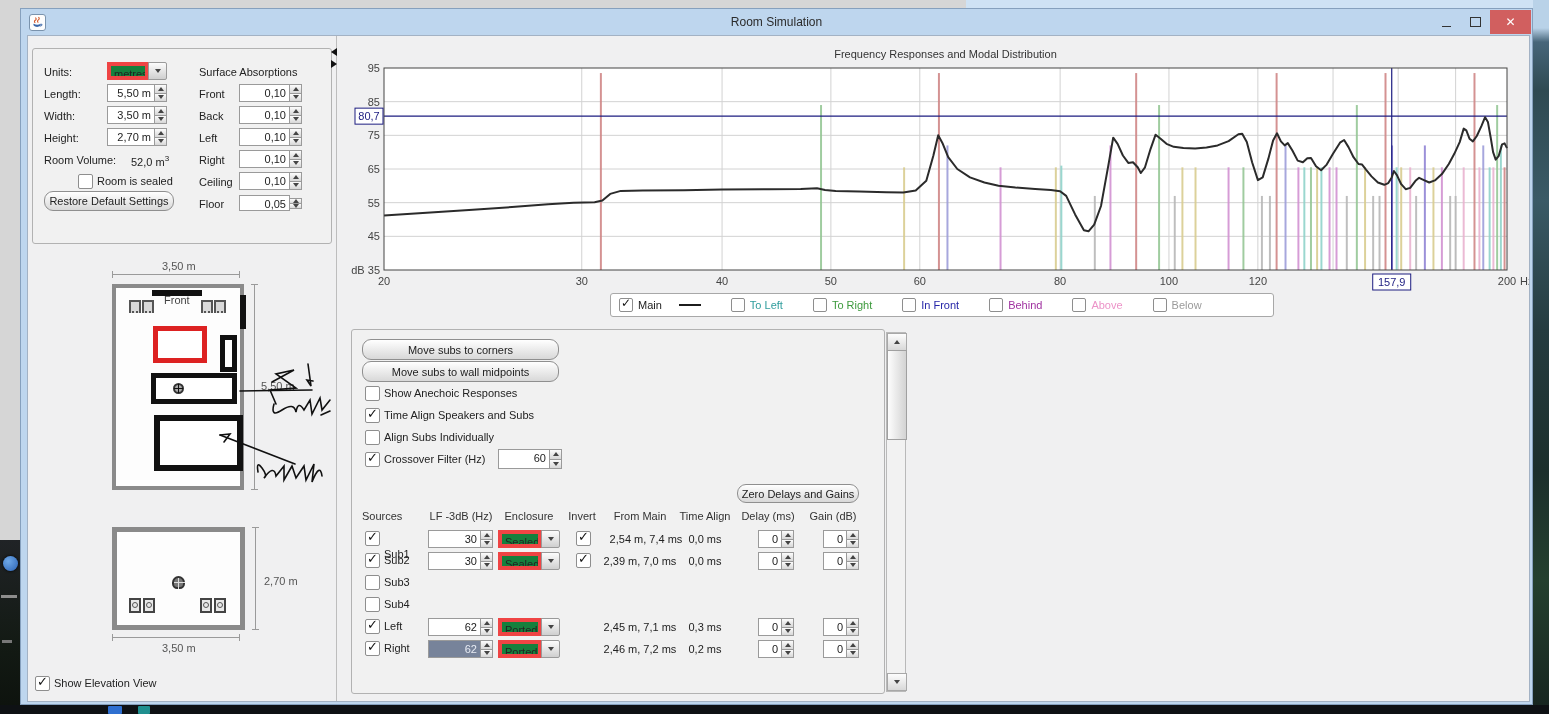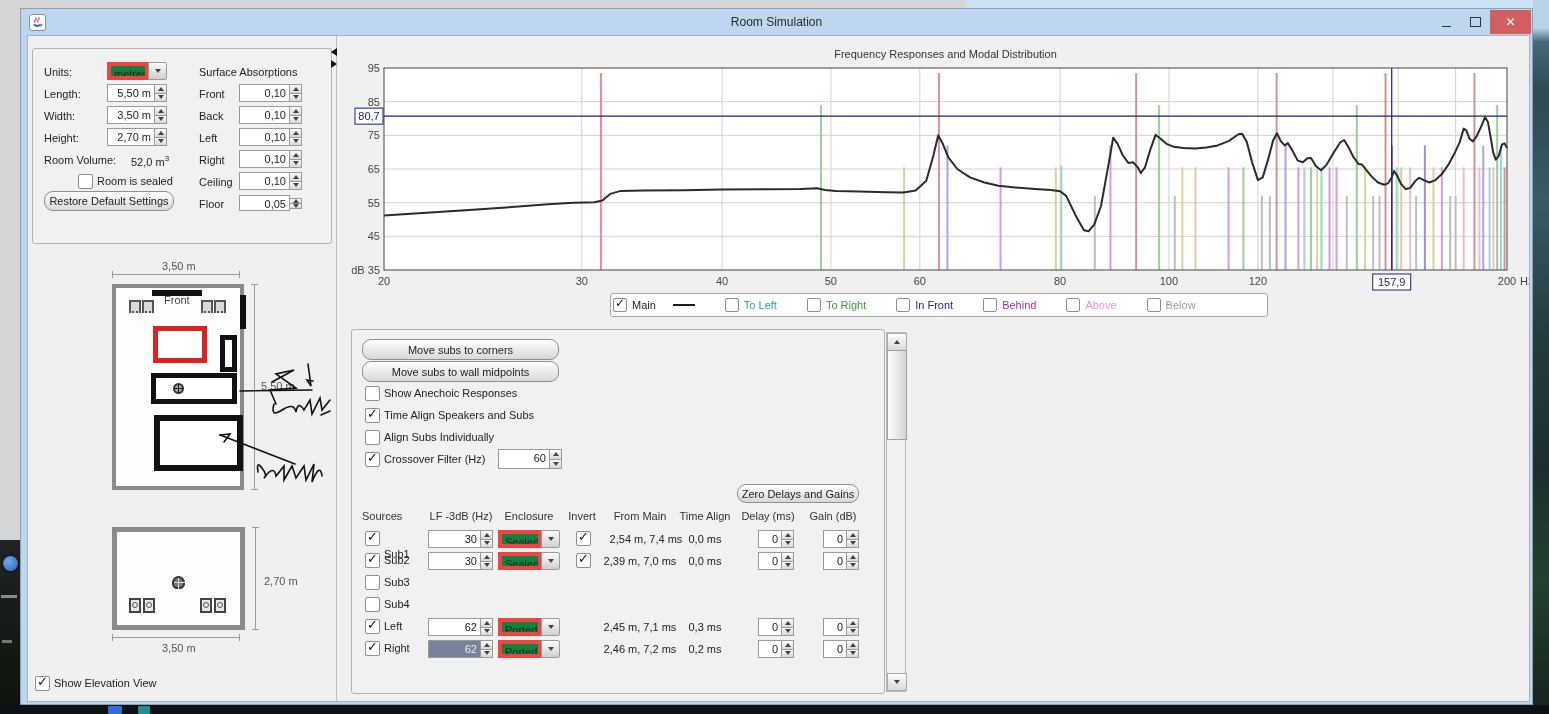--- a/index.html
+++ b/index.html
@@ -70,21 +70,21 @@
   .shape{position:absolute;box-sizing:border-box}
   .dimtxt{color:#555}
   
   .vsep{left:308px;top:0;width:1px;height:665px;background:#bdbdbd}
   .spl-l{left:303px;top:12px;width:0;height:0;border-top:4px solid transparent;border-bottom:4px solid transparent;border-right:6px solid #111}
   .spl-r{left:303px;top:24px;width:0;height:0;border-top:4px solid transparent;border-bottom:4px solid transparent;border-left:6px solid #111}
   
   .chart-region{left:319px;top:6px;width:1187px;height:275px}
   .chart-title{position:absolute;left:37px;top:6px;width:1123px;text-align:center;color:#333}
   .legend{position:absolute;left:263px;top:251px;width:654px;height:22px;background:#fff;border:1px solid #a8a8a8;
-          border-radius:3px;display:flex;align-items:center;padding-left:2px;gap:30px}
+          border-radius:3px;display:flex;align-items:center;padding-left:8px;gap:30px}
   .litem{display:flex;align-items:center;gap:5px;white-space:nowrap}
   .lcb{width:12px;height:12px;background:#fff;border:1px solid #8e8e8e;border-radius:2px;position:relative}
   .lcb.on::after{content:"\2713";position:absolute;left:1px;top:-3px;font-size:12px;font-weight:bold;color:#111}
   .ldash{width:22px;height:2px;background:#1c1c1c;margin-left:12px}
   
   .vscroll{left:858px;top:296px;width:20px;height:360px;background:#f2f2f2;border:1px solid #b9b9b9}
   .sc-btn{position:absolute;left:0;width:18px;height:16px;background:linear-gradient(#fdfdfd,#d8d8d8);
           border:1px solid #a8a8a8;display:flex;align-items:center;justify-content:center}
   .sc-thumb{position:absolute;left:0;top:17px;width:18px;height:88px;background:linear-gradient(90deg,#fdfdfd,#d3d3d3);
           border:1px solid #a0a0a0}

